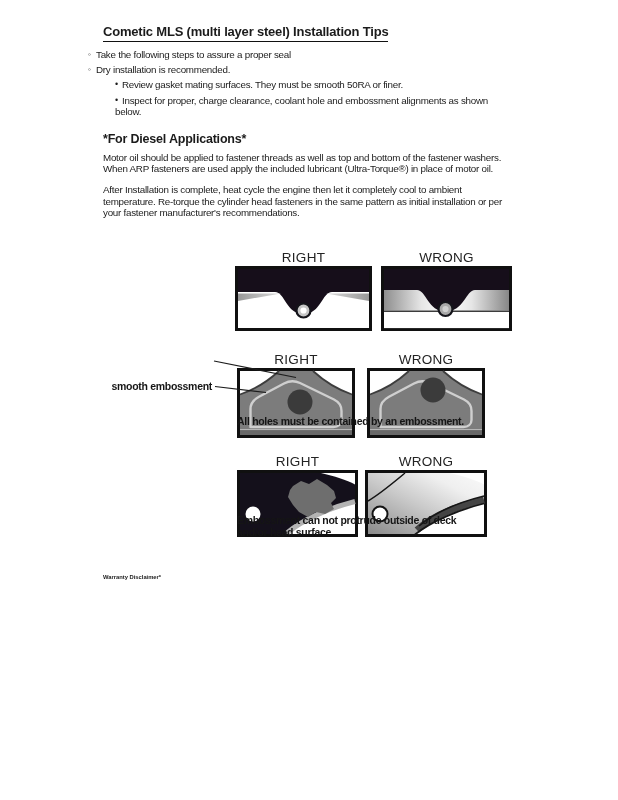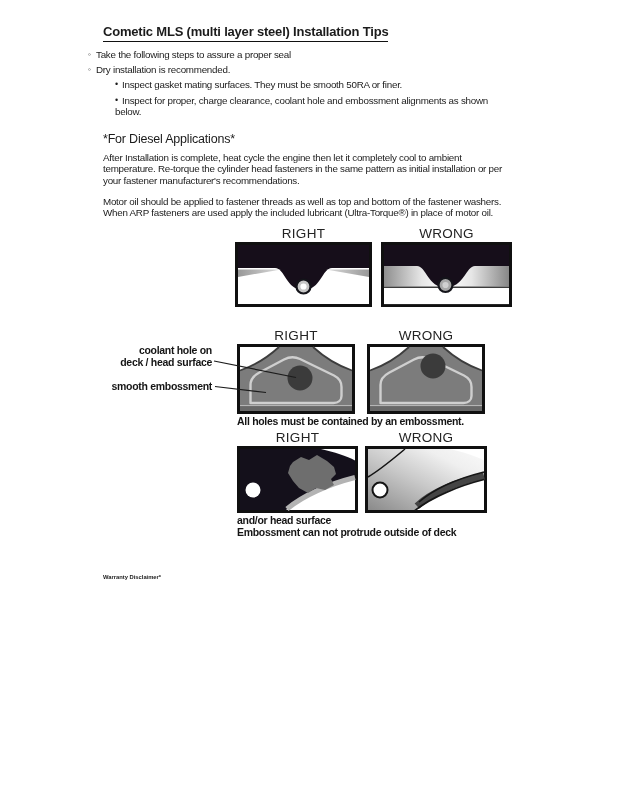--- a/index.html
+++ b/index.html
@@ -7,28 +7,28 @@
         font-family:"Liberation Sans","DejaVu Sans",sans-serif;color:#1b1b1b;}
 
   
   .content{position:absolute;left:88px;top:22px;width:418px;}
   .title{display:inline-block;margin:0 0 7px 15px;font-size:13px;font-weight:bold;
          letter-spacing:-.2px;border-bottom:1.6px solid #111;padding-bottom:2px;}
   .bline{font-size:9.8px;letter-spacing:-.25px;line-height:11.6px;margin:0 0 3.6px 0;}
   .bline .mk{display:inline-block;width:8px;font-size:8px;vertical-align:1px;}
   .bline.sub{margin-left:27px;}
   .bline.sub .mk{width:7px;font-size:9px;}
-  .dsl-head{margin:14px 0 6px 15px;font-size:12.5px;font-weight:normal;letter-spacing:-.2px;}
+  .dsl-head{margin:14px 0 6px 15px;font-size:12.5px;font-weight:bold;letter-spacing:-.2px;}
   .para{margin:0 0 9px 15px;width:400px;font-size:9.8px;letter-spacing:-.25px;line-height:11.6px;}
 
   
   .diag-row{position:absolute;display:flex;}
   .panel-col{display:flex;flex-direction:column;align-items:center;}
   .dlabel{font-size:13.5px;font-weight:400;letter-spacing:.3px;color:#232323;
-          line-height:13px;margin-bottom:2px;}
+          line-height:13px;margin-bottom:2px;margin-top:24px;}
   .caption{position:absolute;font-size:10.5px;font-weight:bold;letter-spacing:-.3px;
            line-height:12px;color:#151515;}
   .ptr-label{position:absolute;left:100px;width:112px;text-align:right;
              font-size:10.5px;font-weight:bold;letter-spacing:-.3px;line-height:11.5px;color:#151515;}
   .overlay{position:absolute;left:0;top:0;pointer-events:none;}
 
   
   .disclaimer{position:absolute;left:103px;top:574px;width:414px;
               font-size:5.8px;line-height:7.1px;letter-spacing:0;color:#222;}
   .disclaimer .dhead{font-weight:bold;margin:0 0 7px 0;}
@@ -41,27 +41,27 @@
 <body>
 
 <div id="page">
 
   <div class="content">
     <h1 class="title">Cometic MLS (multi layer steel) Installation Tips</h1>
 
     <div>
       <div class="bline"><span class="mk">◦</span><span>Take the following steps to assure a proper seal</span></div>
       <div class="bline"><span class="mk">◦</span><span>Dry installation is recommended.</span></div>
-      <div class="bline sub"><span class="mk">•</span><span>Inspect gasket mating surfaces.  They must be smooth 50RA or finer.</span></div>
+      <div class="bline sub"><span class="mk">•</span><span>Review gasket mating surfaces.  They must be smooth 50RA or finer.</span></div>
       <div class="bline sub"><span class="mk">•</span><span>Inspect for proper, charge clearance, coolant hole and embossment alignments as shown below.</span></div>
     </div>
 
     <div class="dsl-head">*For Diesel Applications*</div>
+    <p class="para">Motor oil should be applied to fastener threads as well as top and bottom of the fastener washers. When ARP fasteners are used apply the included lubricant (Ultra-Torque®) in place of motor oil.</p>
     <p class="para">After Installation is complete, heat cycle the engine then let it completely cool to ambient temperature. Re-torque the cylinder head fasteners in the same pattern as initial installation or per your fastener manufacturer's recommendations.</p>
-    <p class="para">Motor oil should be applied to fastener threads as well as top and bottom of the fastener washers. When ARP fasteners are used apply the included lubricant (Ultra-Torque®) in place of motor oil.</p>
   </div>
 
   <div class="diag-row" style="left:235px;top:227px;gap:9px;">
     <div class="panel-col">
       <div class="dlabel">RIGHT</div>
       <svg width="137" height="65" viewBox="0 0 137 65">
         <defs>
           <linearGradient id="gw1" x1="0" y1="0" x2="1" y2="0">
               <stop offset="0" stop-color="#989898"></stop>
               <stop offset="1" stop-color="#dcdcdc"></stop>
@@ -129,24 +129,20 @@
         <path d="M42,3 C30,14 16,22 3,26.5" fill="none" stroke="#3d3d3d" stroke-width="1.8"></path>
         <path d="M115,3 H76 C88,14 102,22 115,26.5 Z" fill="#ffffff"></path>
         <path d="M76,3 C88,14 102,22 115,26.5" fill="none" stroke="#3d3d3d" stroke-width="1.8"></path>
         <path d="M13.5,59 V41 C13.5,35 17,31.5 22,28.8 L47,15.5 C52.5,12.6 58,12.6 63,15 L97,31.5 C102,34 104.5,38 104.5,43 V52 C104.5,56.5 101,59 96.5,59 Z" fill="none" stroke="#cfcfcf" stroke-width="2.4" stroke-linejoin="round"></path>
         <circle cx="66" cy="22" r="12.5" fill="#3b3b3b"></circle>
       </svg>
     </div>
   </div>
   <div class="caption" style="left:237px;top:415px;width:248px;text-align:left;">All holes must be contained by an embossment.</div>
 
-  <div class="ptr-label" style="top:345px;">
-    <div>coolant hole on</div>
-    <div>deck / head surface</div>
-  </div>
   <div class="ptr-label" style="top:381px;">smooth embossment</div>
   <svg class="overlay" width="618" height="800" viewBox="0 0 618 800">
     <line x1="214" y1="361" x2="296" y2="377.5" stroke="#1c1c1c" stroke-width="1.2"></line>
     <line x1="215" y1="386.5" x2="266" y2="392.5" stroke="#1c1c1c" stroke-width="1.2"></line>
   </svg>
 
   <div class="diag-row" style="left:237px;top:431px;gap:7px;">
     <div class="panel-col">
       <div class="dlabel">RIGHT</div>
       <svg width="121" height="67" viewBox="0 0 121 67">
@@ -172,22 +168,22 @@
         <path d="M3,3 H85 C98,6 111,10 119,14.5 V33 C93,39.5 66,51 50,64 H3 Z" fill="url(#g3w)"></path>
         <path d="M40,3 C28,13 15,24 3,31" fill="none" stroke="#141414" stroke-width="1.6"></path>
         <path d="M119,30 C92,36 67,46.5 52,60" fill="none" stroke="#454545" stroke-width="7"></path>
         <path d="M119,26 C93,32.5 69,43 54,56" fill="none" stroke="#161616" stroke-width="1.6"></path>
         <path d="M119,33.5 C93,40 66,51.5 50,64.5" fill="none" stroke="#161616" stroke-width="1.8"></path>
         <circle cx="15" cy="44" r="7.5" fill="#ffffff" stroke="#141414" stroke-width="2"></circle>
       </svg>
     </div>
   </div>
   <div class="caption" style="left:237px;top:514px;">
+    <div>Embossment can not protrude outside of deck</div>
     <div>and/or head surface</div>
-    <div>Embossment can not protrude outside of deck</div>
   </div>
 
   <div class="disclaimer">
     <div class="dhead">Warranty Disclaimer*</div>
     <p>Due to the nature of performance applications, the parts in this catalog are sold without any express warranty or any implied warranty of merchantability or fitness for a particular purpose.  Cometic Gasket Inc., shall not, under any circumstances, be liable for any special, incidental or consequential damages, including, person, party or property, but not limited to, damage, or loss of property or equipment, loss of profits or revenue, cost of purchased or replacement goods, or claims of customers of the purchase, which may arise and/or result from sale, installation or use of these parts.  Installation of these parts could adversely affect the motor manufacturers warranty coverage.</p>
     <p class="tight">VENUE-The agreed upon venue, in the event of dispute whatsoever between the parties, whether instituted by either party, including, but not limited to, contract terms, payment terms, delivery, type, defects, sufficiency of product, shall be the Court of Common Pleas, Lake County, Ohio or the Painesville Municipal Court, Lake County, Ohio, depending on the amount in controversy.</p>
     <p>This agreement shall be governed by and construed under the laws of the State of Ohio.</p>
     <p>All prices and terms are subject to change without notice.</p>
     <p>Terms COD- Secured with a completed dealer/jobber application on File, COD-Company check with a current credit card number on file.  Open accounts may be established by well rated firms.  A credit application is available upon request.  Open accounts are due payable Net 30 days from date of invoice.  No statement will be sent.  If an account becomes 60 or more days past due, it is subject to being placed on credit hold.  No orders will be shipped or new orders accepted until past due balance is paid.  If an account becomes 90 or more days past due, it is subject to being placed for collections.  All costs of collection are the responsibility of the customer, including attorney fees, court costs, and other expenses of litigation.</p>
     <p>Returns- Authorized (RGA) must be obtained in advance on all returns.  A packing slip or invoice number must accompany the merchandise.  No returns after 30 days from invoice date.  All returns are subject to a 25% restocking charge.  All custom designed and custom manufactured gaskets are non-returnable.</p>

